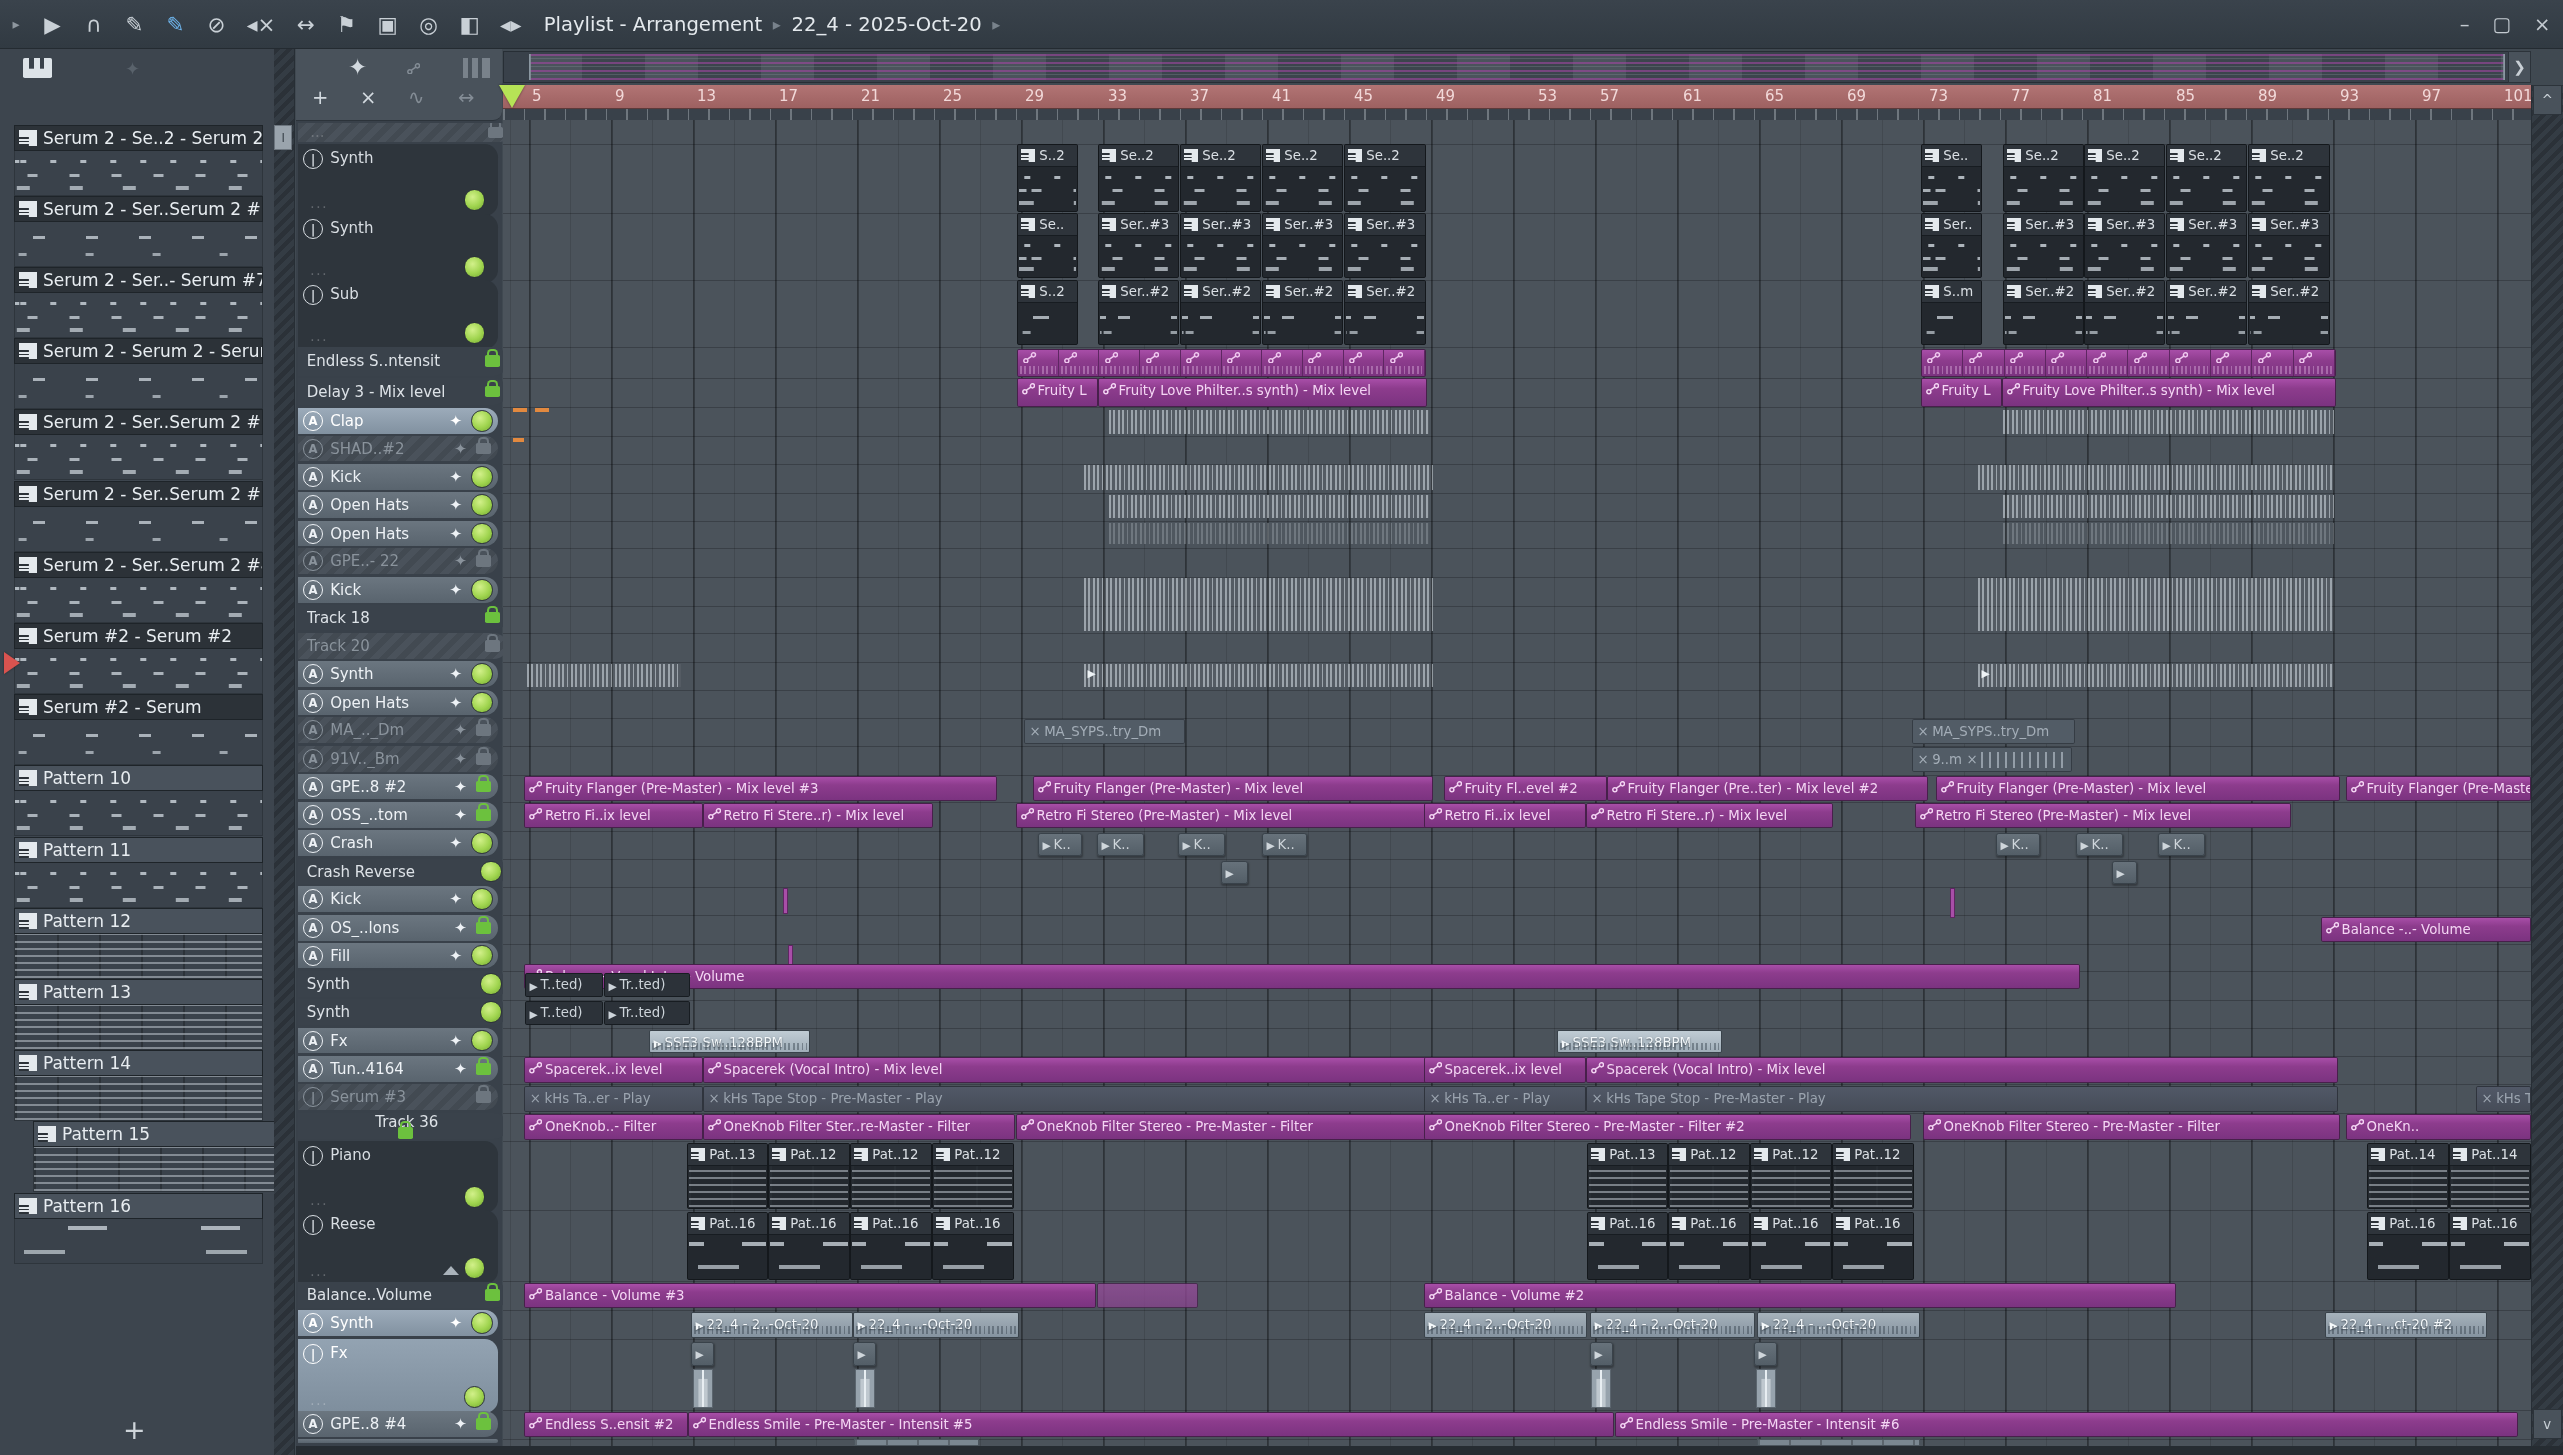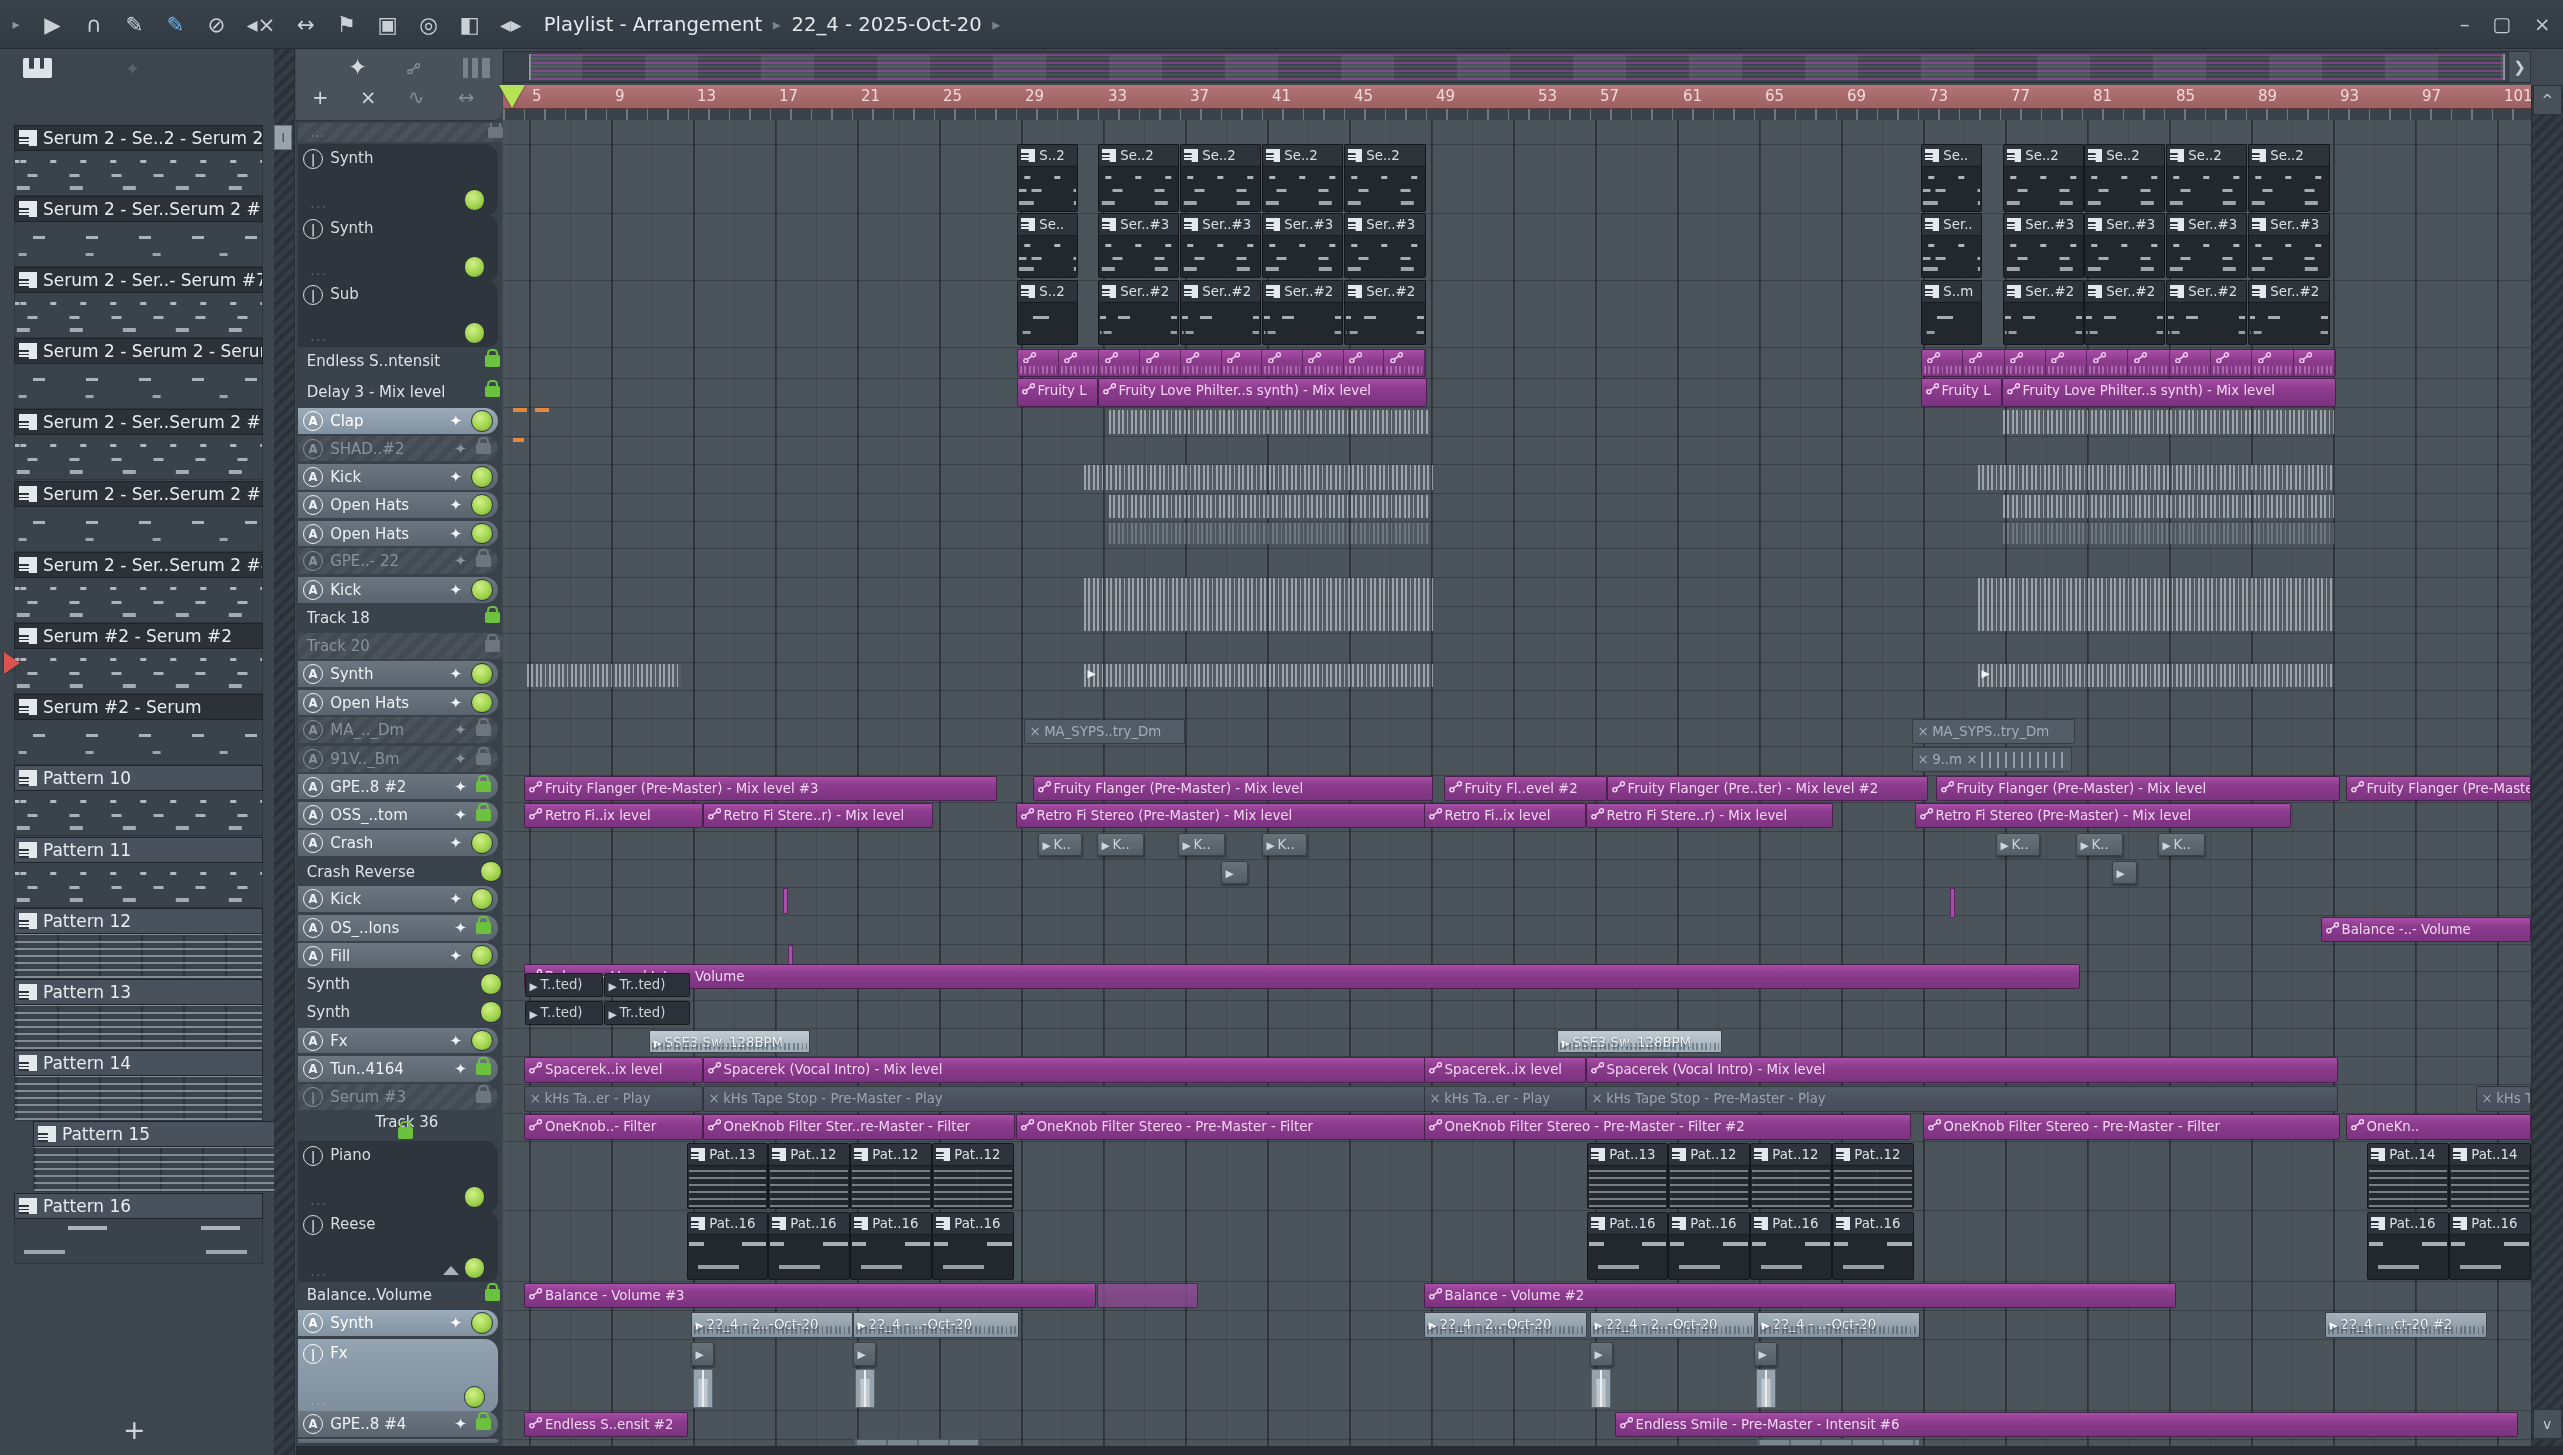--- a/index.html
+++ b/index.html
@@ -1294,20 +1294,25 @@
       <div class="clip c-stub" style="left: 1251px; top: 1222px; width: 23px; height: 24px;"><span class="tri">▶</span><span class="cl"></span></div>
       <div class="clip c-wstub" style="left: 190px; top: 1249px; width: 19.6px; height: 39px;"></div>
       <div class="clip c-wstub" style="left: 352px; top: 1249px; width: 19.6px; height: 39px;"></div>
       <div class="clip c-wstub" style="left: 1088px; top: 1249px; width: 19.6px; height: 39px;"></div>
       <div class="clip c-wstub" style="left: 1253px; top: 1249px; width: 19.6px; height: 39px;"></div>
       <div class="clip c-auto" style="left: 21.4px; top: 1292px; width: 164px; height: 25px;"><svg class="lnk" width="13.3" height="11.6" viewBox="0 0 15 13">
           <circle cx="3.2" cy="9.8" r="2.3" fill="none" stroke="#f4d6f4" stroke-width="1.7"></circle>
           <circle cx="11.8" cy="3.2" r="2.3" fill="none" stroke="#f4d6f4" stroke-width="1.7"></circle>
           <path d="M5 8 L10 4.6" stroke="#f4d6f4" stroke-width="1.7"></path>
         </svg><span class="cl">Endless S..ensit #2</span></div>
+      <div class="clip c-auto" style="left: 185px; top: 1292px; width: 926px; height: 25px;"><svg class="lnk" width="13.3" height="11.6" viewBox="0 0 15 13">
+          <circle cx="3.2" cy="9.8" r="2.3" fill="none" stroke="#f4d6f4" stroke-width="1.7"></circle>
+          <circle cx="11.8" cy="3.2" r="2.3" fill="none" stroke="#f4d6f4" stroke-width="1.7"></circle>
+          <path d="M5 8 L10 4.6" stroke="#f4d6f4" stroke-width="1.7"></path>
+        </svg><span class="cl">Endless Smile - Pre-Master - Intensit #5</span></div>
       <div class="clip c-auto" style="left: 1112px; top: 1292px; width: 903px; height: 25px;"><svg class="lnk" width="13.3" height="11.6" viewBox="0 0 15 13">
           <circle cx="3.2" cy="9.8" r="2.3" fill="none" stroke="#f4d6f4" stroke-width="1.7"></circle>
           <circle cx="11.8" cy="3.2" r="2.3" fill="none" stroke="#f4d6f4" stroke-width="1.7"></circle>
           <path d="M5 8 L10 4.6" stroke="#f4d6f4" stroke-width="1.7"></path>
         </svg><span class="cl">Endless Smile - Pre-Master - Intensit #6</span></div>
       <div class="clip c-part" style="left: 351px; top: 1319px; width: 125px; height: 7.1px;"></div>
       <div class="clip c-part" style="left: 1254px; top: 1319px; width: 163px; height: 7.1px;"></div>
     </div>
 
   <div class="abs" id="rightbar"></div>

